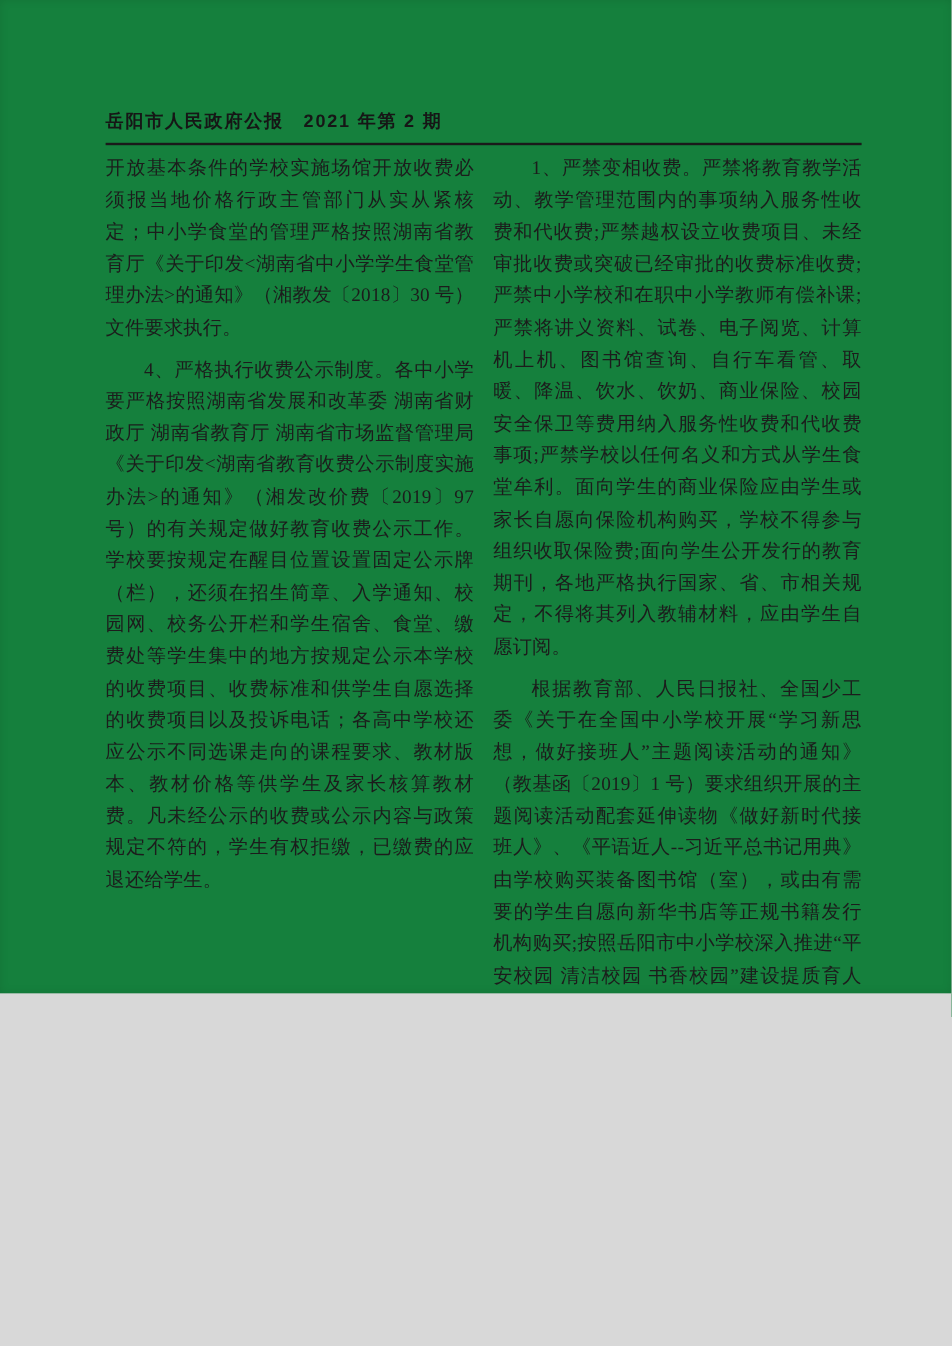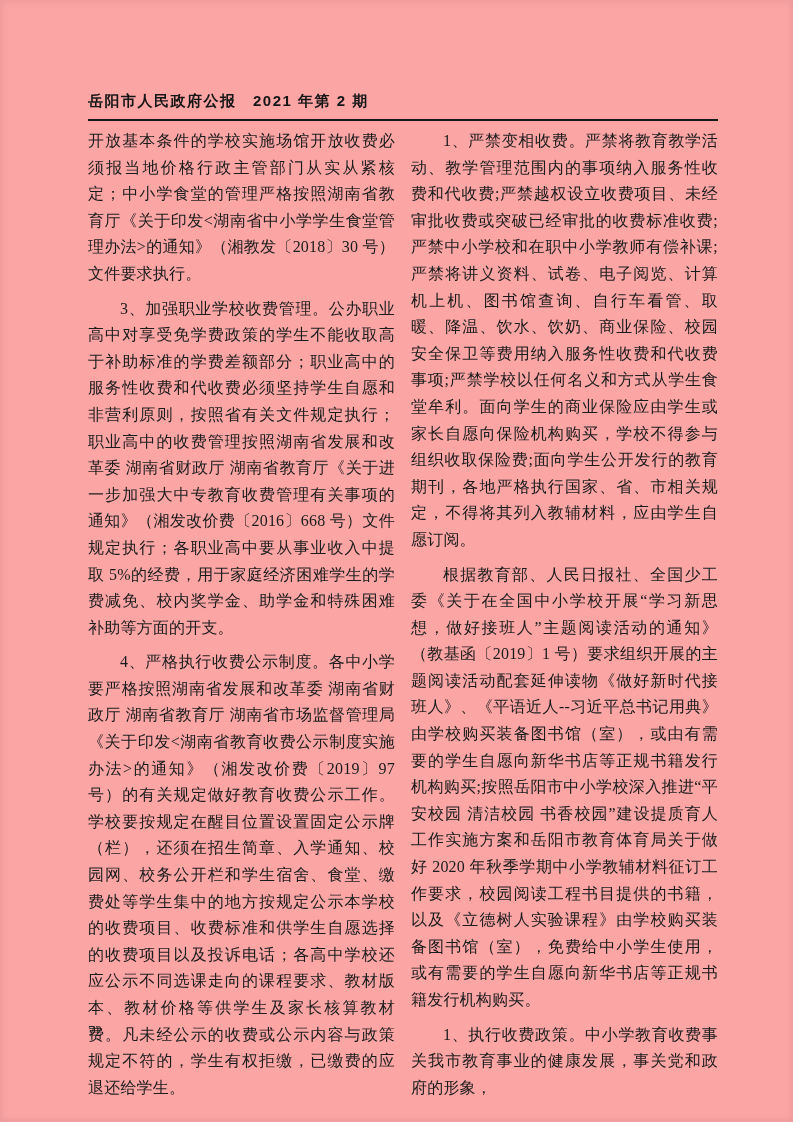--- a/index.html
+++ b/index.html
@@ -3,23 +3,23 @@
 <meta charset="utf-8">
 <style>
   html, body {
     margin: 0;
     padding: 0;
     background: #d8d8d8;
   }
   .page {
     position: relative;
     width: 793px;
-    height: 1122px;
+    height: 828px;
     margin: 0 auto;
-    background: #fca5a5;
+    background: #15803d;
     overflow: hidden;
     box-shadow: inset 0 0 8px rgba(0,0,0,0.10);
     font-family: "Liberation Serif", "DejaVu Serif", serif;
     color: #1c1c1c;
   }
   .page-header {
     position: absolute;
     left: 88px;
     top: 92px;
     width: 630px;
@@ -78,21 +78,20 @@
 
   <div class="page-header">
     <div class="header-title">岳阳市人民政府公报　2021 年第 2 期</div>
     <div class="header-divider"></div>
   </div>
 
   <div class="content">
 
     <div class="column">
       <p>开放基本条件的学校实施场馆开放收费必须报当地价格行政主管部门从实从紧核定；中小学食堂的管理严格按照湖南省教育厅《关于印发&lt;湖南省中小学学生食堂管理办法&gt;的通知》（湘教发〔2018〕30 号）文件要求执行。</p>
-      <p class="indent">3、加强职业学校收费管理。公办职业高中对享受免学费政策的学生不能收取高于补助标准的学费差额部分；职业高中的服务性收费和代收费必须坚持学生自愿和非营利原则，按照省有关文件规定执行；职业高中的收费管理按照湖南省发展和改革委 湖南省财政厅 湖南省教育厅《关于进一步加强大中专教育收费管理有关事项的通知》（湘发改价费〔2016〕668 号）文件规定执行；各职业高中要从事业收入中提取 5%的经费，用于家庭经济困难学生的学费减免、校内奖学金、助学金和特殊困难补助等方面的开支。</p>
       <p class="indent">4、严格执行收费公示制度。各中小学要严格按照湖南省发展和改革委 湖南省财政厅 湖南省教育厅 湖南省市场监督管理局《关于印发&lt;湖南省教育收费公示制度实施办法&gt;的通知》（湘发改价费〔2019〕97 号）的有关规定做好教育收费公示工作。学校要按规定在醒目位置设置固定公示牌（栏），还须在招生简章、入学通知、校园网、校务公开栏和学生宿舍、食堂、缴费处等学生集中的地方按规定公示本学校的收费项目、收费标准和供学生自愿选择的收费项目以及投诉电话；各高中学校还应公示不同选课走向的课程要求、教材版本、教材价格等供学生及家长核算教材费。凡未经公示的收费或公示内容与政策规定不符的，学生有权拒缴，已缴费的应退还给学生。</p>
     </div>
 
     <div class="column">
       <p class="indent">1、严禁变相收费。严禁将教育教学活动、教学管理范围内的事项纳入服务性收费和代收费;严禁越权设立收费项目、未经审批收费或突破已经审批的收费标准收费;严禁中小学校和在职中小学教师有偿补课;严禁将讲义资料、试卷、电子阅览、计算机上机、图书馆查询、自行车看管、取暖、降温、饮水、饮奶、商业保险、校园安全保卫等费用纳入服务性收费和代收费事项;严禁学校以任何名义和方式从学生食堂牟利。面向学生的商业保险应由学生或家长自愿向保险机构购买，学校不得参与组织收取保险费;面向学生公开发行的教育期刊，各地严格执行国家、省、市相关规定，不得将其列入教辅材料，应由学生自愿订阅。</p>
       <p class="indent">根据教育部、人民日报社、全国少工委《关于在全国中小学校开展“学习新思想，做好接班人”主题阅读活动的通知》（教基函〔2019〕1 号）要求组织开展的主题阅读活动配套延伸读物《做好新时代接班人》、《平语近人--习近平总书记用典》由学校购买装备图书馆（室），或由有需要的学生自愿向新华书店等正规书籍发行机构购买;按照岳阳市中小学校深入推进“平安校园 清洁校园 书香校园”建设提质育人工作实施方案和岳阳市教育体育局关于做好 2020 年秋季学期中小学教辅材料征订工作要求，校园阅读工程书目提供的书籍，以及《立德树人实验课程》由学校购买装备图书馆（室），免费给中小学生使用，或有需要的学生自愿向新华书店等正规书籍发行机构购买。</p>
       <p class="indent">1、执行收费政策。中小学教育收费事关我市教育事业的健康发展，事关党和政府的形象，</p>
     </div>
 
   </div>

